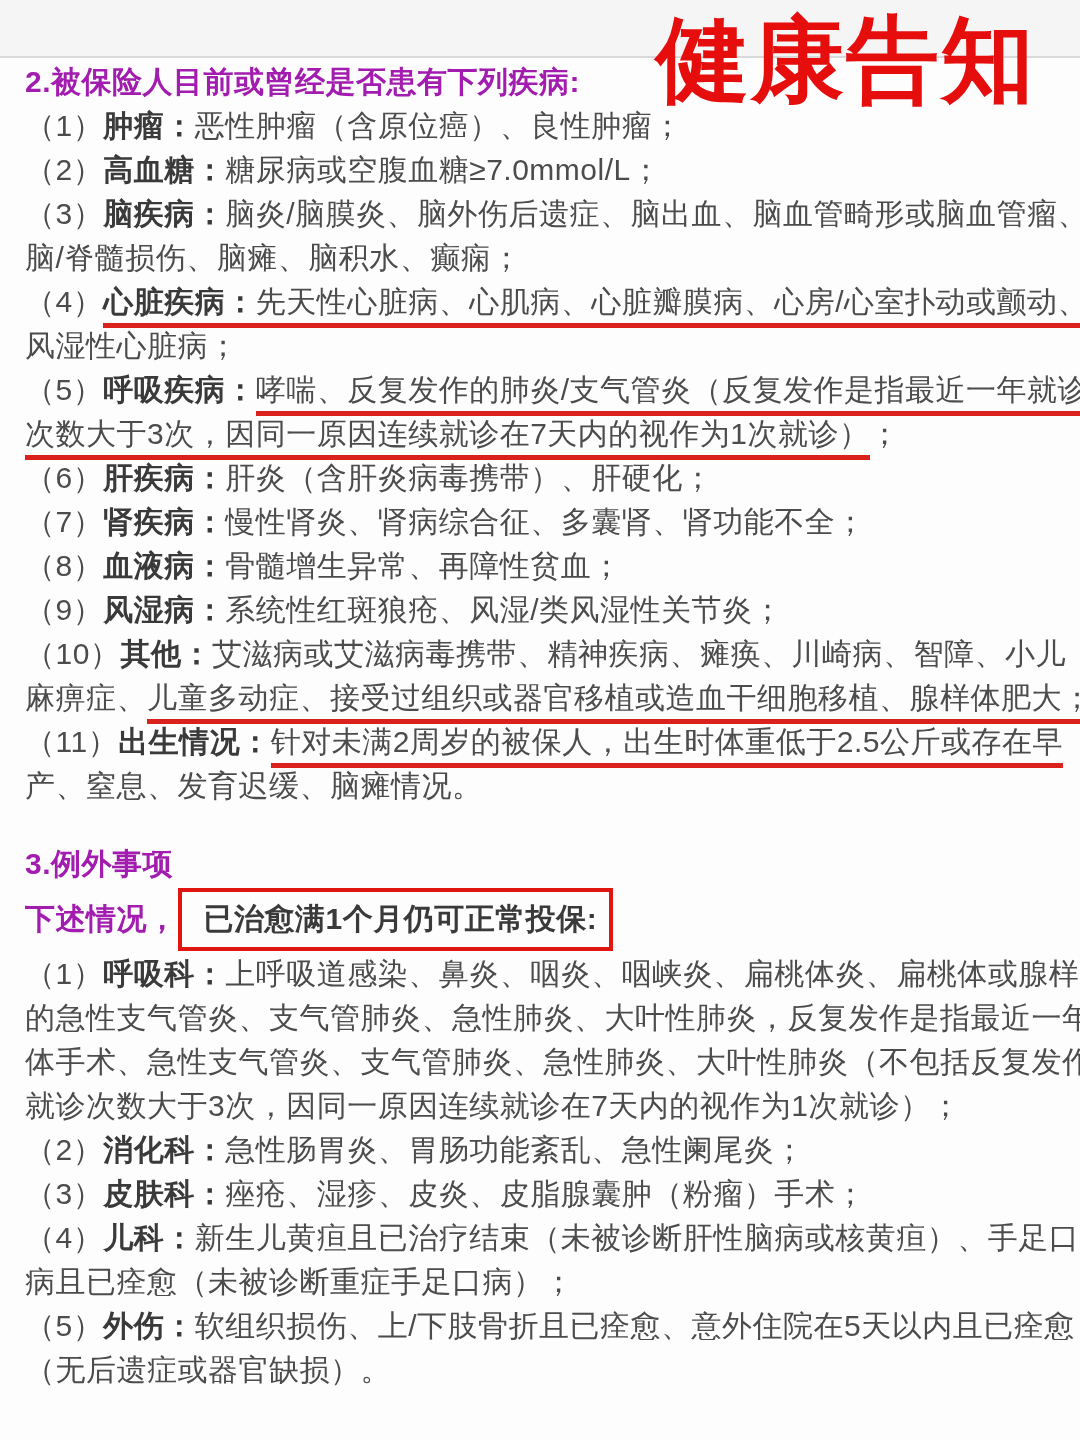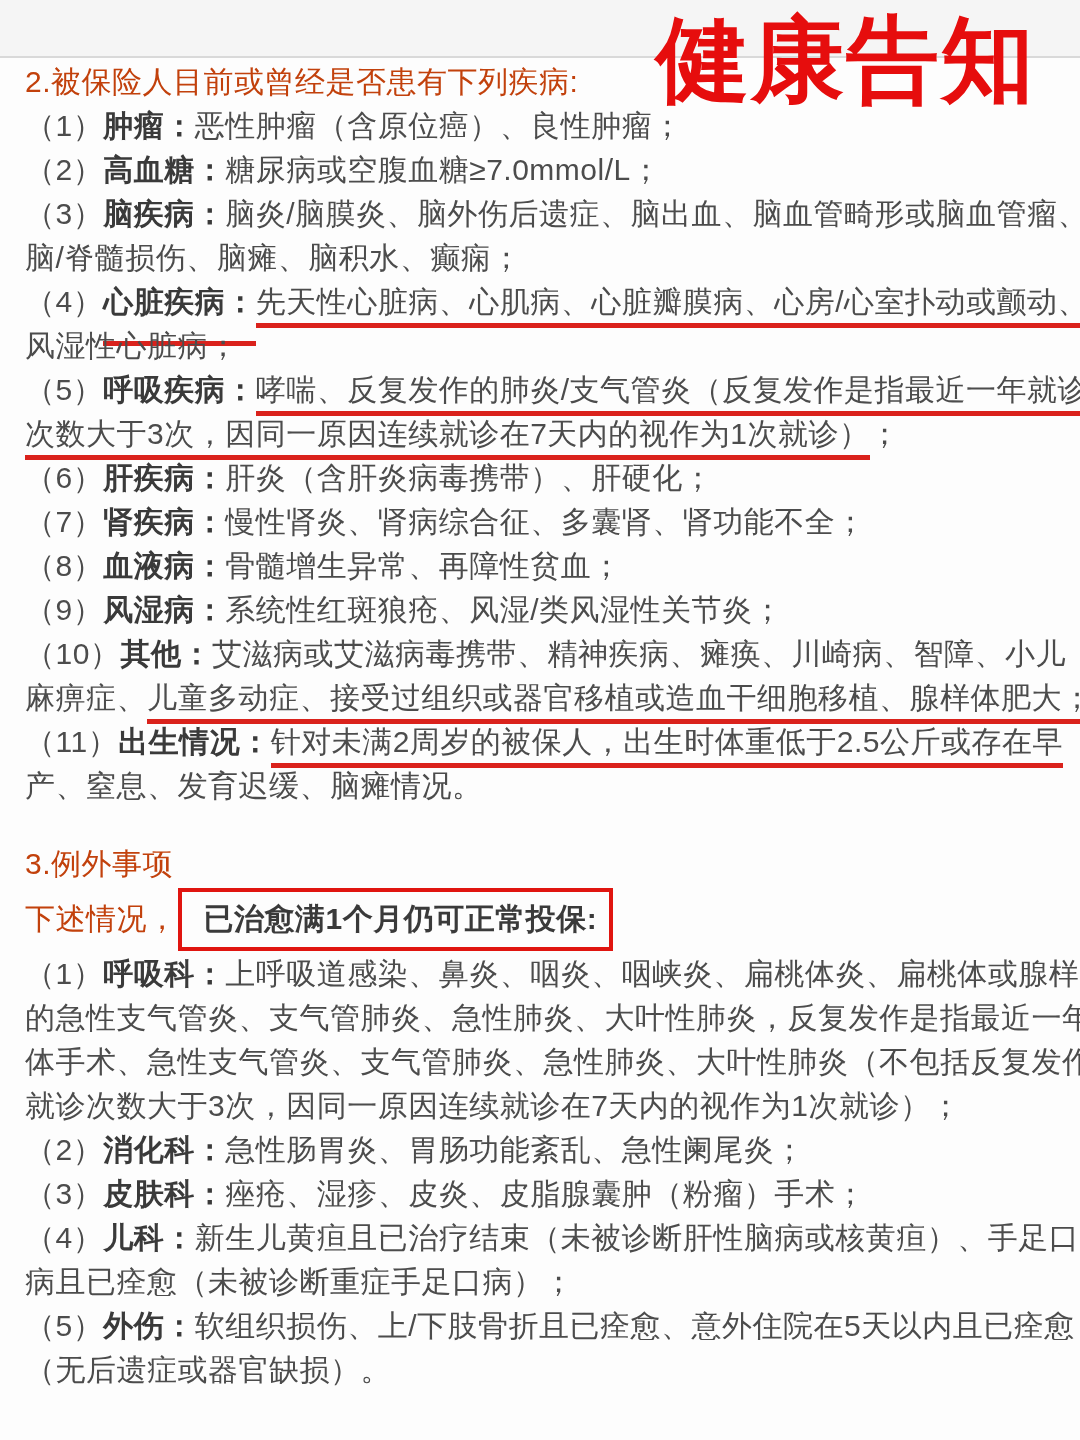--- a/index.html
+++ b/index.html
@@ -18,25 +18,25 @@
     color:#e60d0d;line-height:1.0;white-space:nowrap;
   }
   .content{
     position:absolute;top:60px;left:25px;right:38px;z-index:2;
     font-size:30px;line-height:44px;color:#4c4c4c;
     letter-spacing:0.5px;
   }
   .line{height:44px;white-space:nowrap;}
   .line.gap{margin-top:34px;}
   .line.boxline{height:66px;line-height:66px;}
-  .seg-h{font-weight:normal;color:#c2410c;}
+  .seg-h{font-weight:bold;color:#a21caf;}
   .seg-b{font-weight:bold;color:#3a3a3a;}
   .seg-t{color:#4c4c4c;}
   .seg-u{border-bottom:5px solid #da221c;padding-bottom:5px;}
-  .seg-bu{font-weight:bold;color:#3a3a3a;border-bottom:5px solid #da221c;padding-bottom:23px;}
+  .seg-bu{font-weight:bold;color:#3a3a3a;border-bottom:5px solid #da221c;padding-bottom:5px;}
   .seg-box{
     font-weight:bold;color:#3a3a3a;
     border:4px solid #e01510;padding:10px 12px 12px 22px;
   }
 </style>
 </head>
 <body>
 
 <div class="top-band"></div>
 

